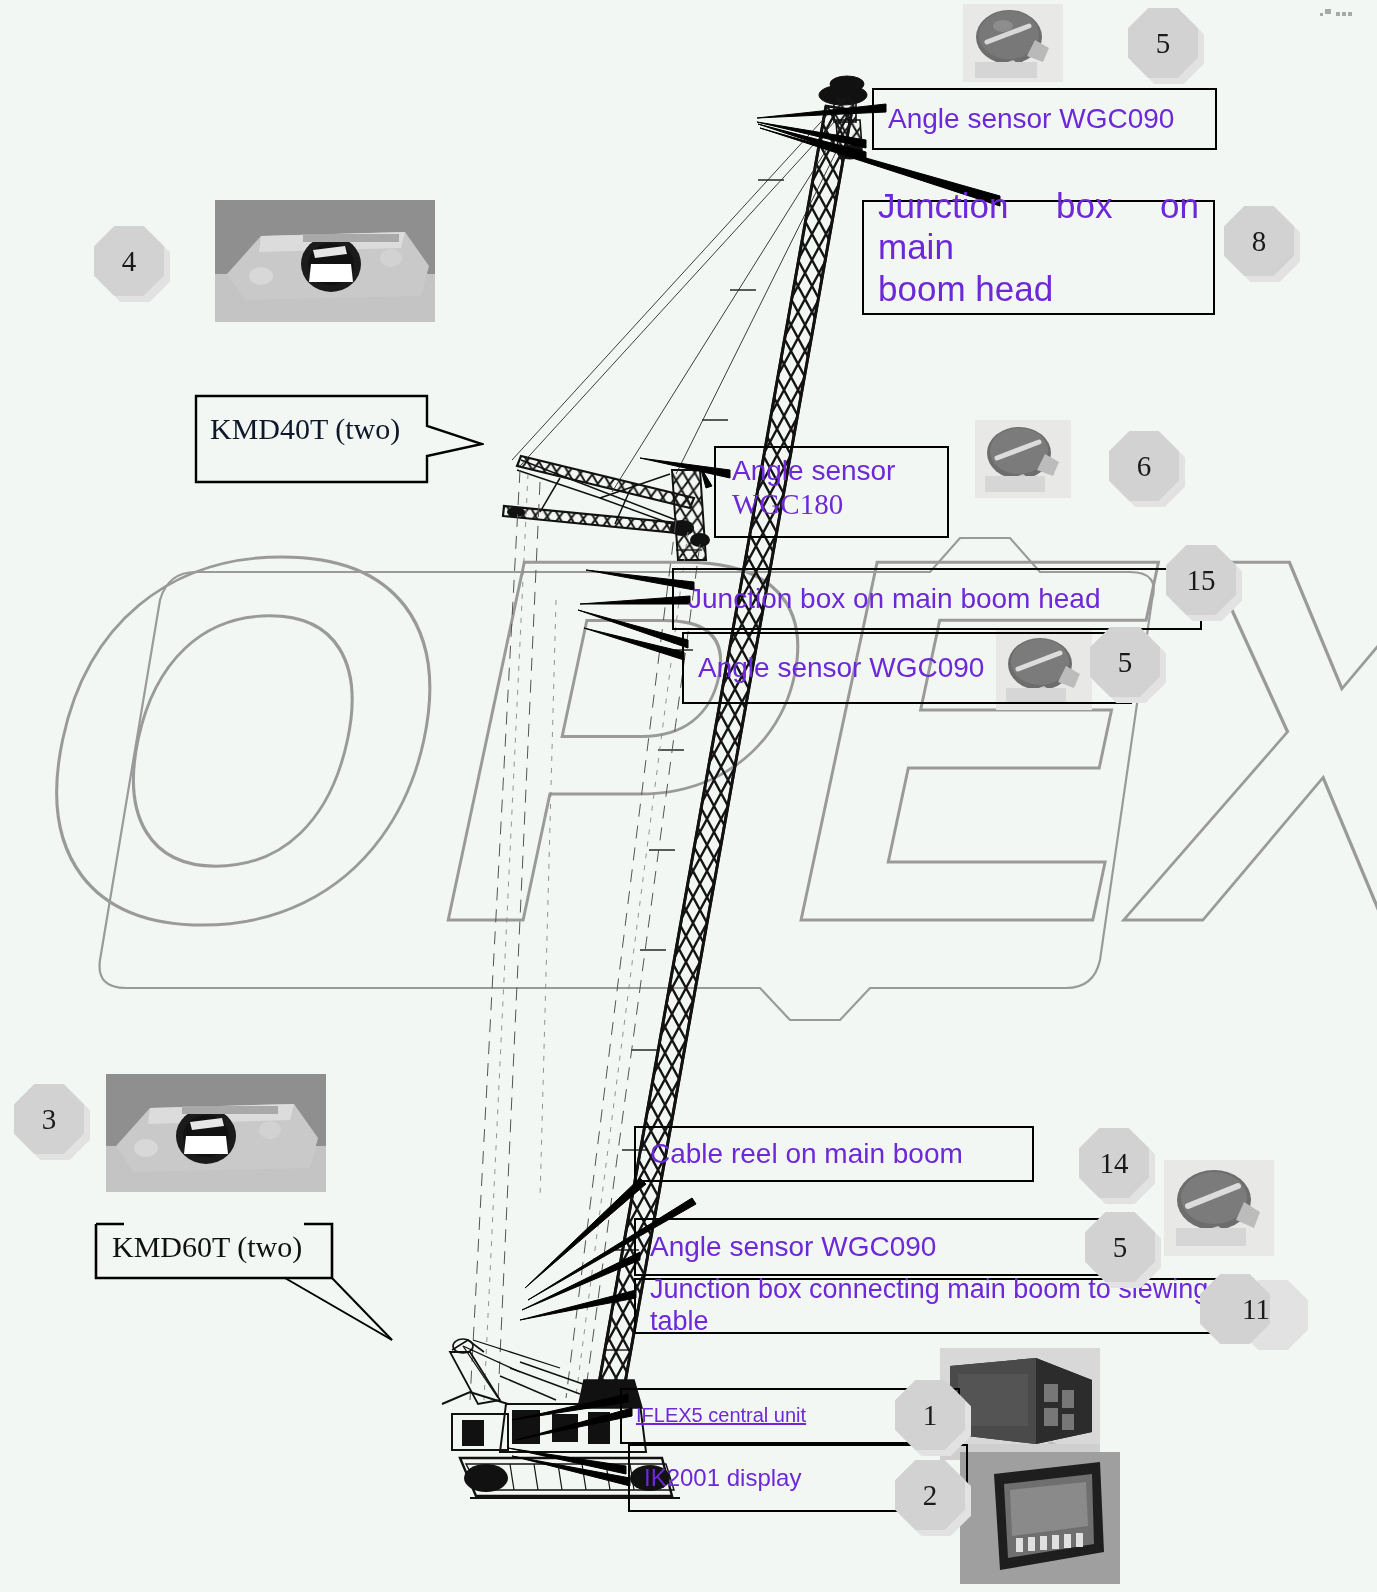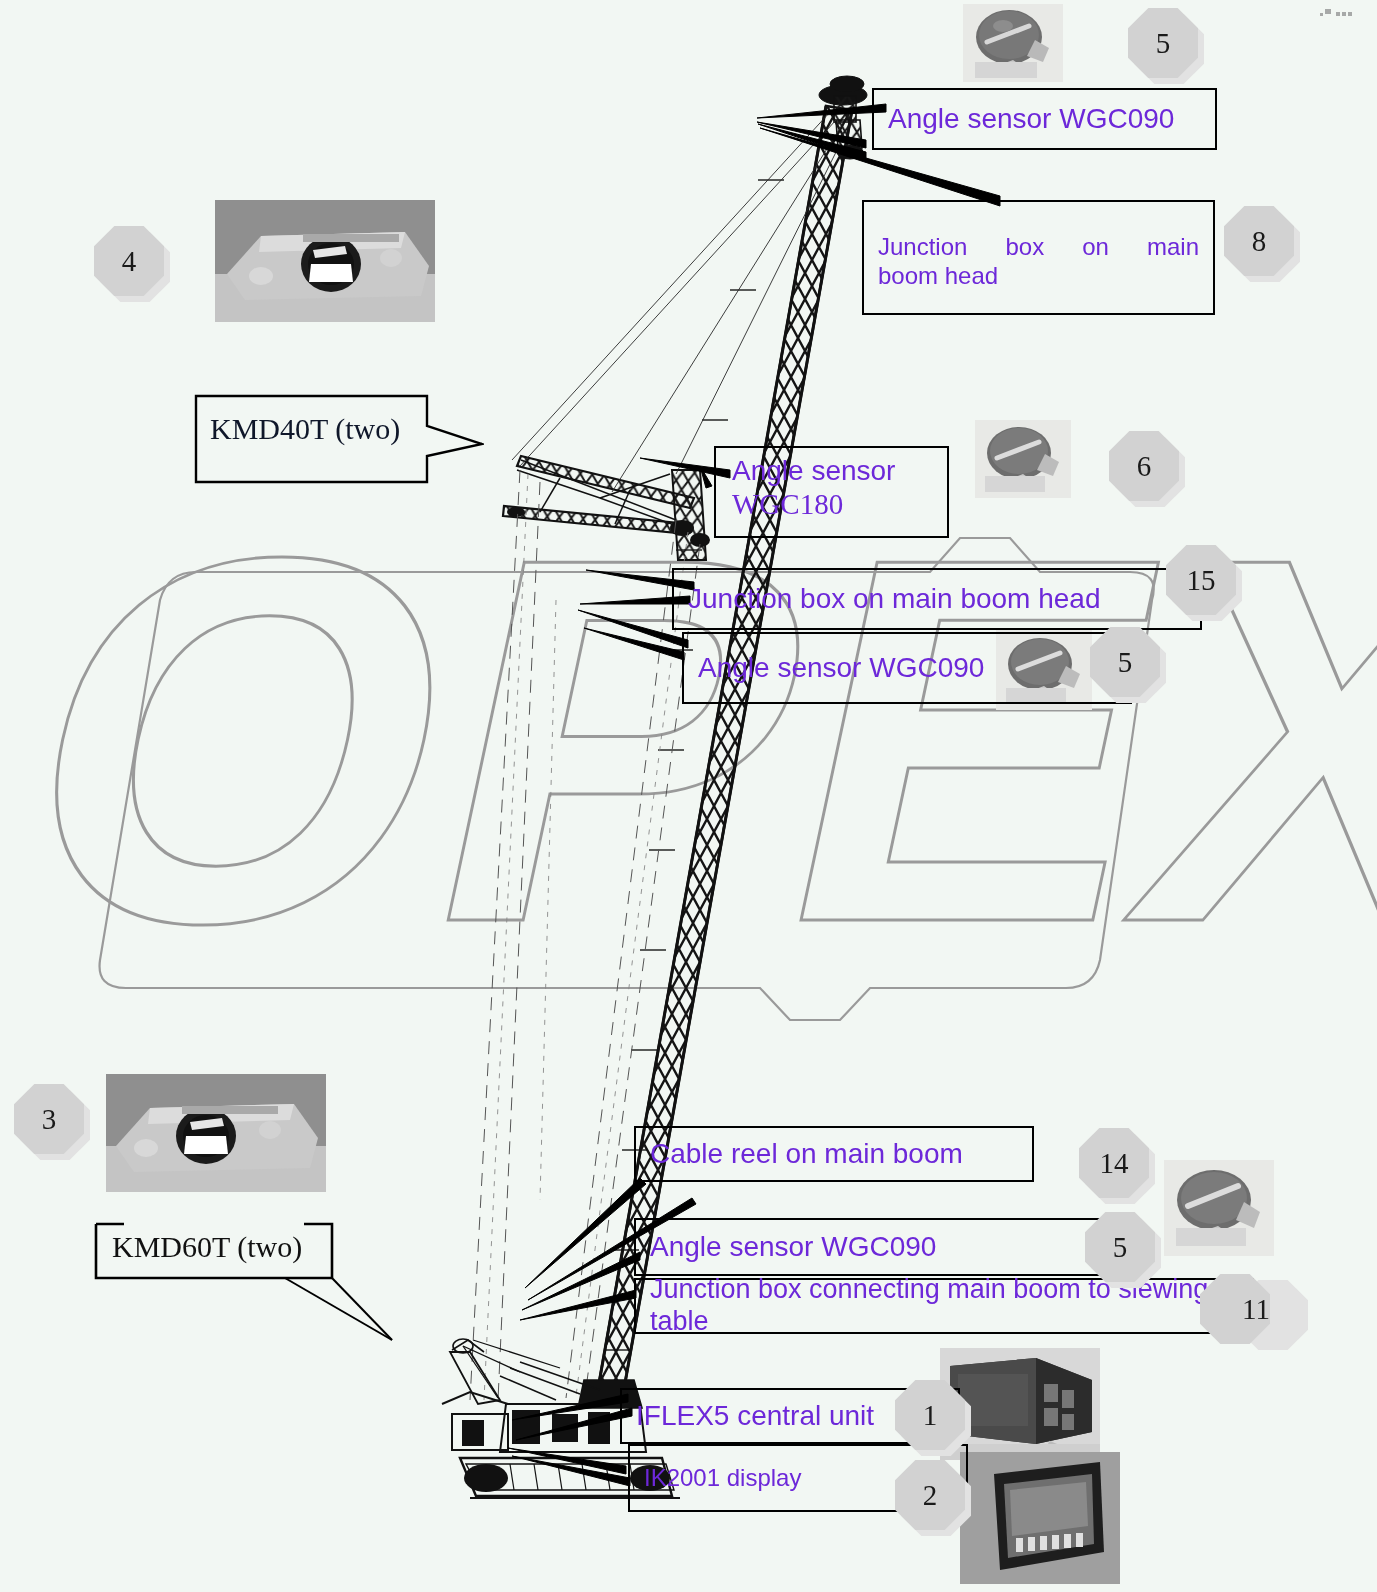--- a/index.html
+++ b/index.html
@@ -359,22 +359,22 @@
       </svg>
     </div>
   </div>
 
   <div class="layer" id="callouts">
 
     <div class="callout" style="left:872px;top:88px;width:345px;height:62px;font-size:28px;">
       <span>Angle sensor WGC090</span>
     </div>
 
-    <div class="callout" style="left:862px;top:200px;width:353px;height:115px;font-size:24px;
-                flex-direction:column;align-items:flex-start;justify-content:center;padding-top:12px;">
+    <div class="callout" style="left:862px;top:200px;width:353px;height:115px;font-size:35px;
+                flex-direction:column;align-items:flex-start;justify-content:flex-end;padding-top:12px;">
       <span style="display:block;width:100%;text-align:justify;text-align-last:justify;">Junction  box  on  main</span>
       <span style="display:block;width:100%;">boom head</span>
     </div>
 
     <div style="position:absolute;left:194px;top:394px;width:235px;height:62px;">
       <svg width="290" height="90" viewBox="0 0 290 90" style="position:absolute;left:0;top:0;">
         <path d="M2,2 L233,2 L233,32 L288,50 L233,62 L233,88 L2,88 Z" fill="none" stroke="#000" stroke-width="2.4"></path>
       </svg>
       <div class="serif" style="position:absolute;left:16px;top:18px;font-size:30px;color:#0f172a;">KMD40T (two)</div>
     </div>
@@ -405,21 +405,21 @@
     </div>
 
     <div class="callout" style="left:634px;top:1218px;width:475px;height:58px;font-size:28px;">
       <span>Angle sensor WGC090</span>
     </div>
 
     <div class="callout" style="left:634px;top:1278px;width:620px;height:56px;font-size:27px;">
       <span>Junction box connecting main boom to slewing table</span>
     </div>
 
-    <div class="callout" style="left:620px;top:1388px;width:340px;height:56px;font-size:28px;">
+    <div class="callout" style="left:620px;top:1388px;width:340px;height:56px;font-size:20px;text-decoration:underline;">
       <span>IFLEX5 central unit</span>
     </div>
 
     <div class="callout" style="left:628px;top:1444px;width:340px;height:68px;font-size:24px;">
       <span>IK2001 display</span>
     </div>
   </div>
 
   <div class="layer" id="badges">
 

